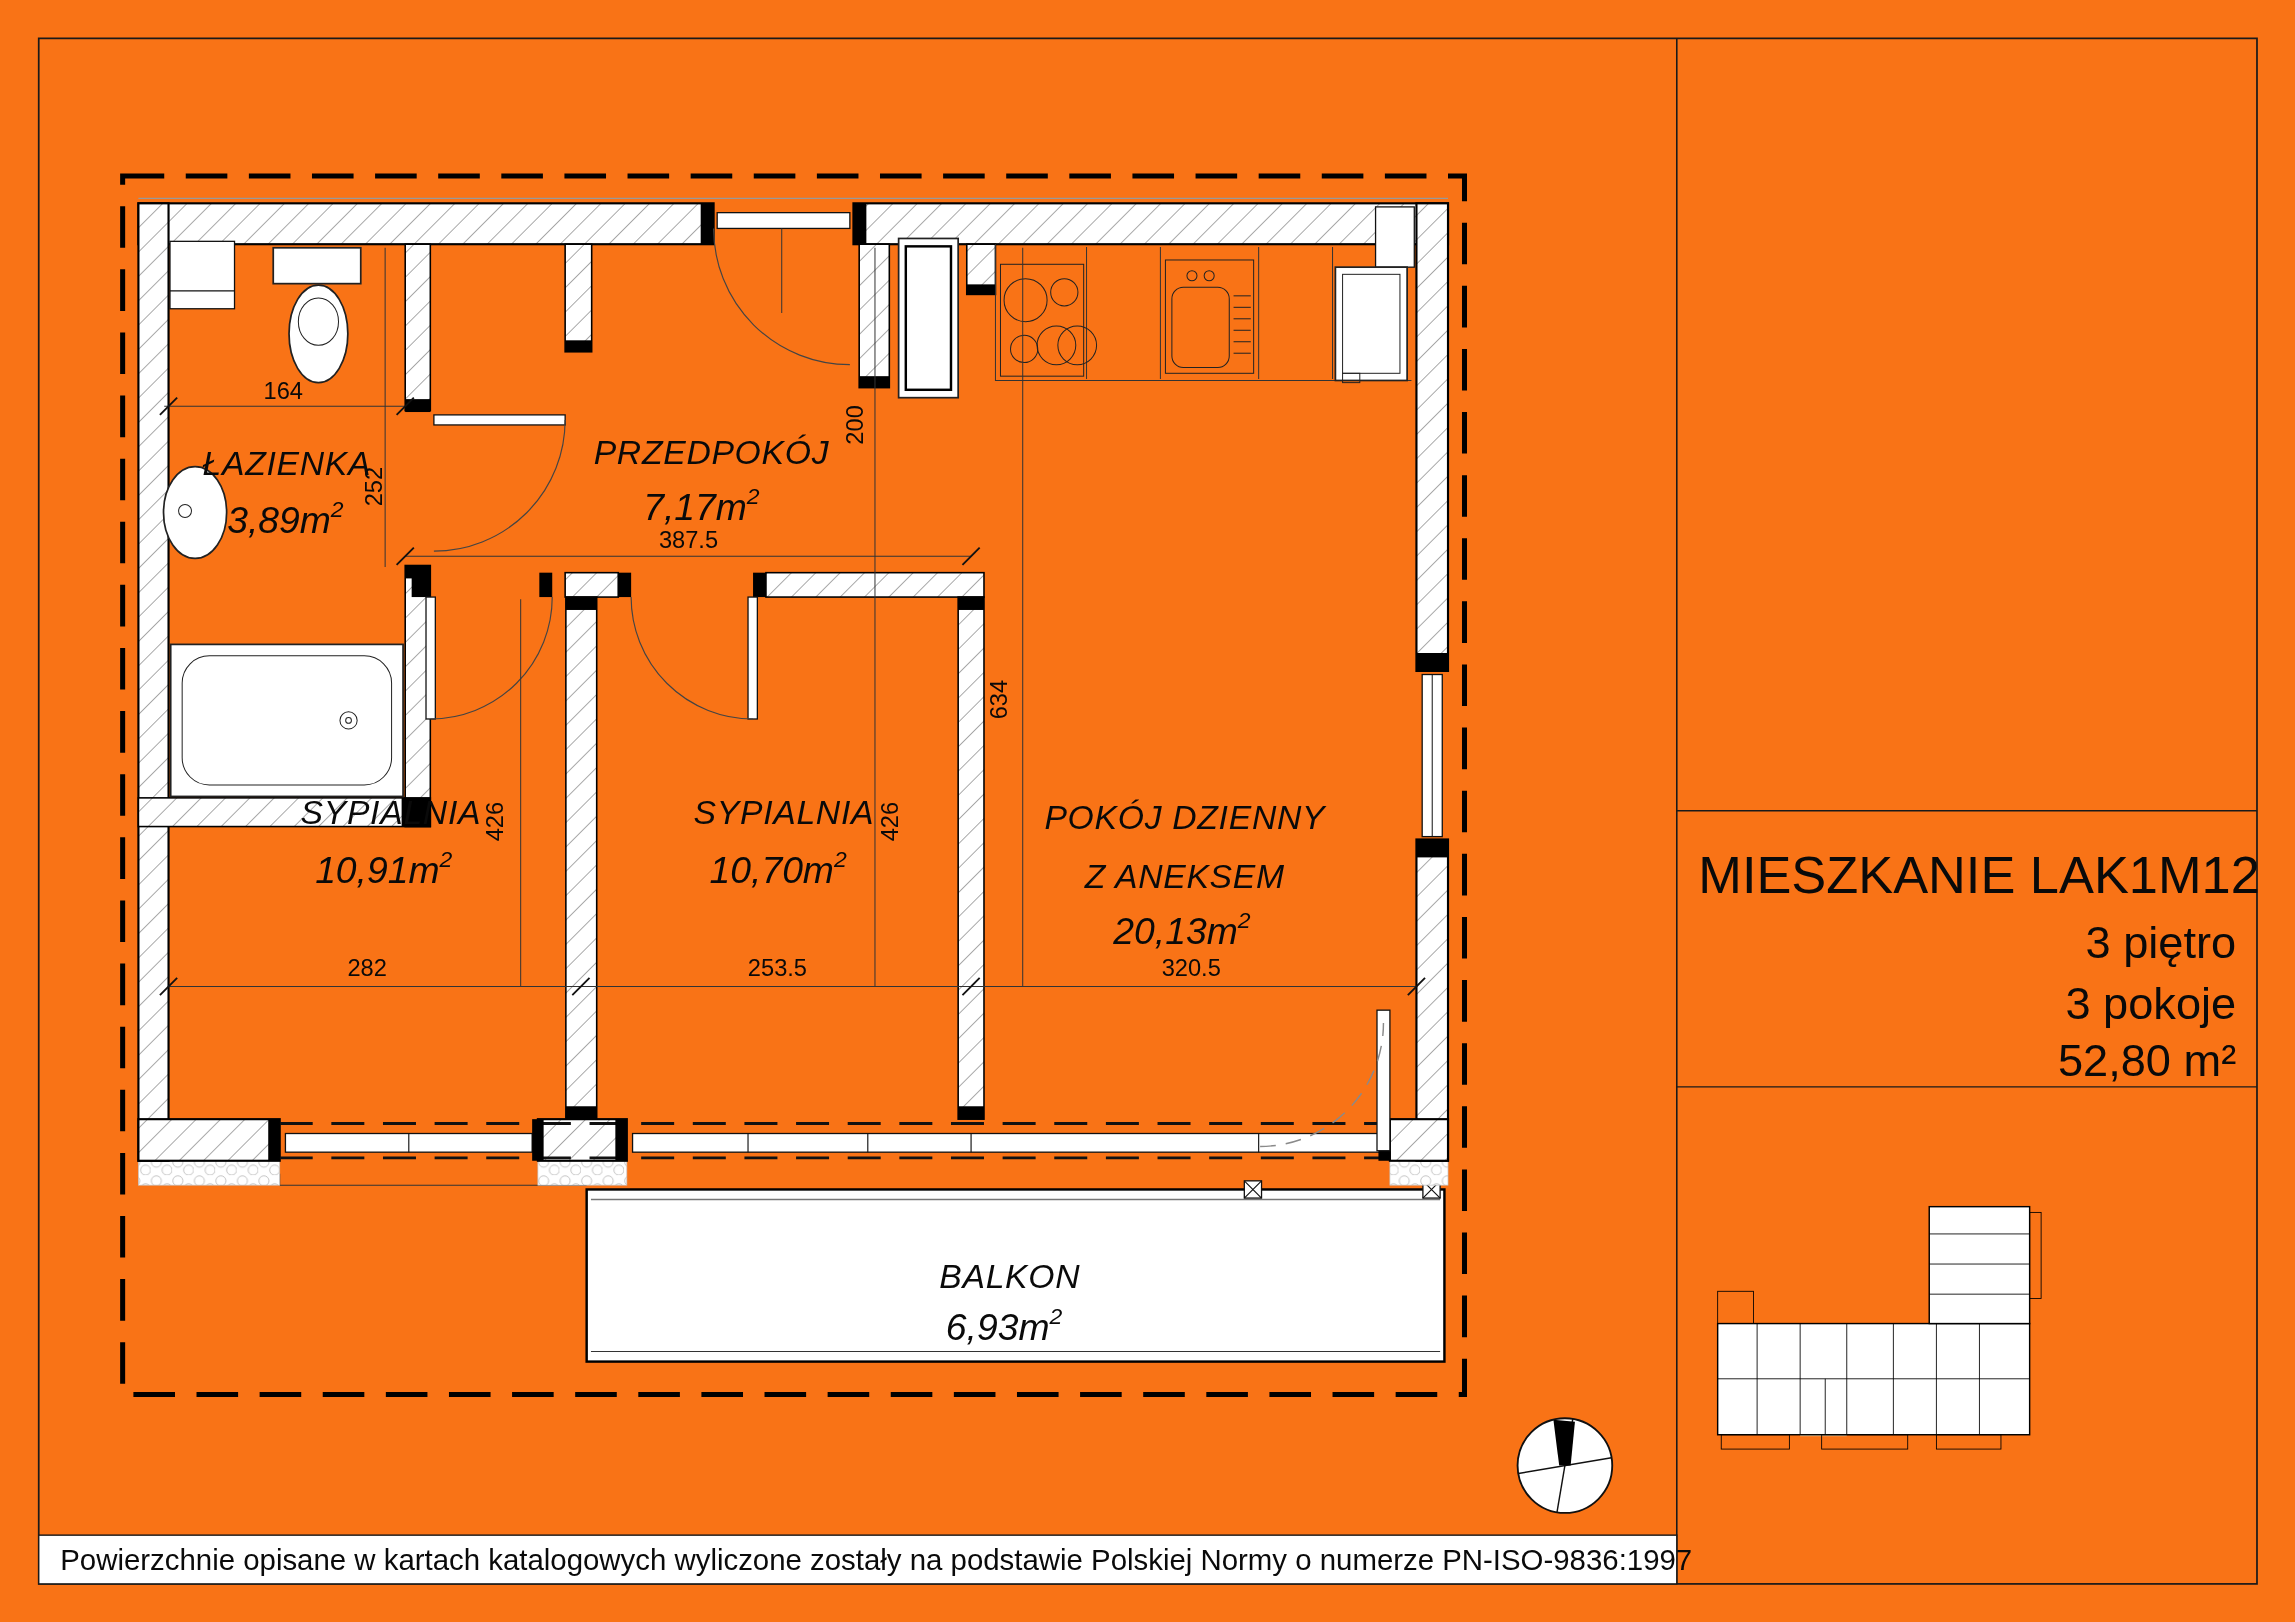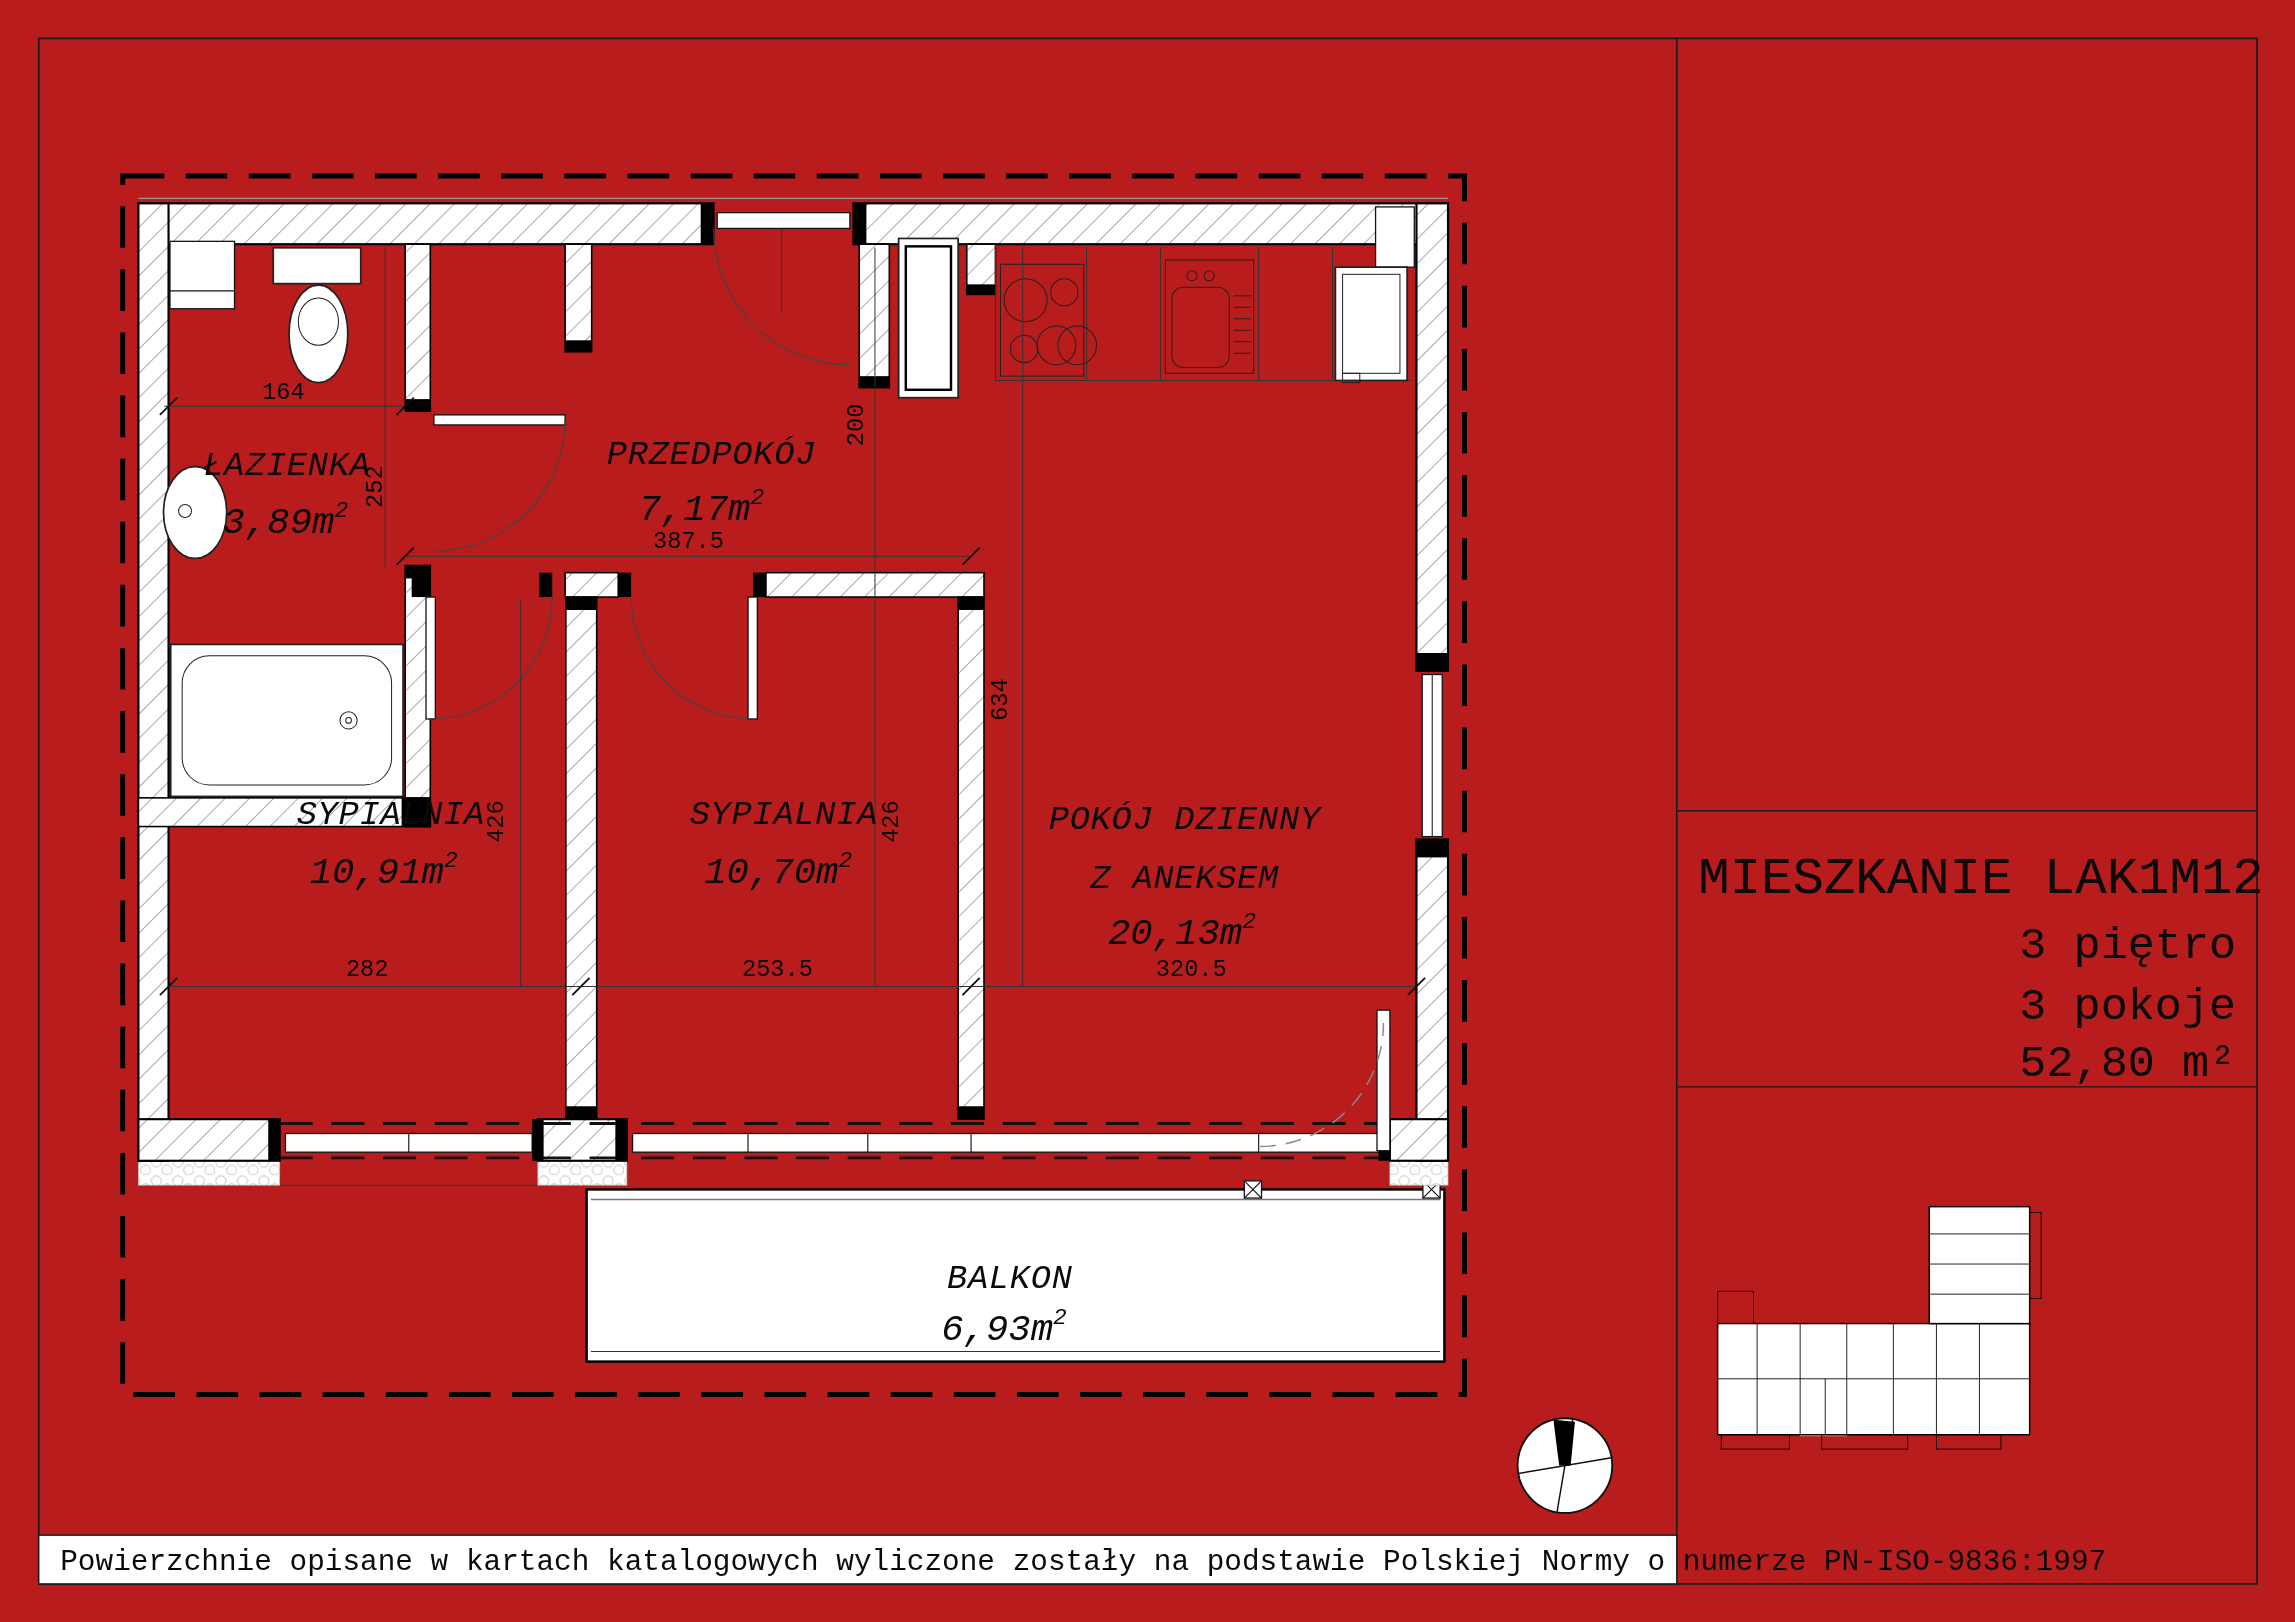--- a/index.html
+++ b/index.html
@@ -1,16 +1,16 @@
 <!DOCTYPE html>
 <html style="font-size:11.5px"><head>
 <meta charset="utf-8">
 <style>
   html,body{margin:0;padding:0;background:#fff;}
-  .page{position:relative;width:2295px;height:1623px;background:#b91c1c;font-family:Liberation Mono, monospace;text-align:right;}
+  .page{position:relative;width:2295px;height:1623px;background:#f97316;font-family:Liberation Sans, sans-serif;text-align:right;}
   svg{display:block}
   text{fill:#0a0a0a}
   .rm{font-style:italic;font-size:47px;letter-spacing:1px}
   .ar{font-style:italic;font-size:52px}
   .sup{font-style:italic;font-size:32px}
   .dim{font-size:33px}
   .ttl{font-size:73px}
   .pnl{font-size:63px}
   .dsc{font-size:41px}
   .thin{stroke:#333;stroke-width:1.4;fill:none}

